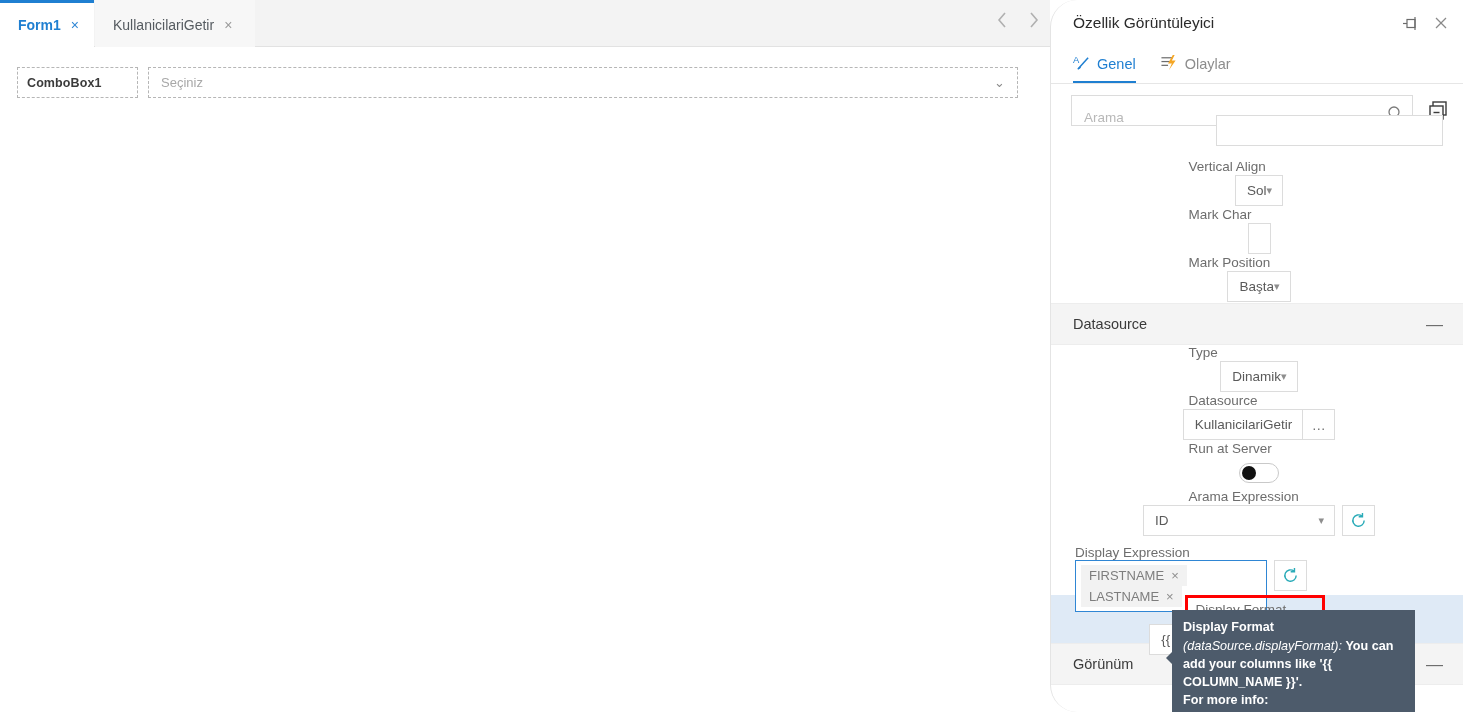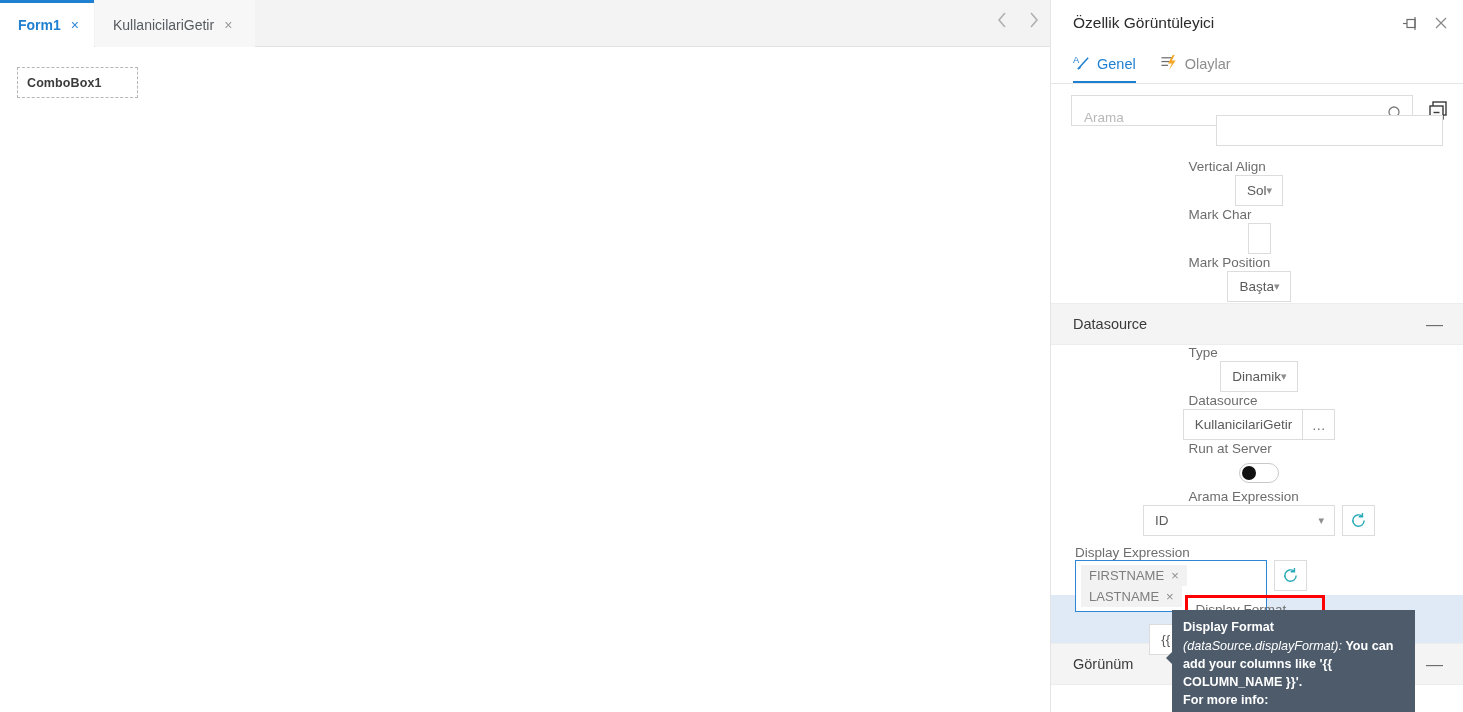--- a/index.html
+++ b/index.html
@@ -90,20 +90,21 @@
     font-size: 13px; color: #a8a8a8;
   }
   .cb-input .caret { margin-left: auto; color: #8b8b8b; }
 
   
   #panel {
     position: absolute; right: 0; top: 0;
     width: 413px; height: 712px;
     background: #ffffff;
     border-left: 1px solid #e4e4e4;
+    border-radius: 27px;
   }
   .panel-head {
     position: relative; height: 46px;
     display: flex; align-items: center;
     padding: 0 14px 0 22px;
   }
   .panel-title { font-size: 15.5px; color: #2b2b2b; }
   .panel-head-actions {
     margin-left: auto; display: flex; align-items: center; gap: 14px;
   }
@@ -271,20 +272,24 @@
       <span class="ph-btn">
         <svg width="13" height="20" viewBox="0 0 13 20">
             <polyline points="4,3 10,10 4,17" fill="none" stroke="#b0b0b0" stroke-width="1.6"></polyline>
           </svg>
       </span>
     </div>
   </div>
 
   <div class="canvas">
     <div class="cb-label">ComboBox1</div>
+    <div class="cb-input">
+      <span>Seçiniz</span>
+      <span class="caret">⌄</span>
+    </div>
   </div>
 </div>
 
 <div id="panel">
 
   <div class="panel-head">
     <div class="panel-title">Özellik Görüntüleyici</div>
     <div class="panel-head-actions">
       <span class="ph-btn">
         <svg width="17" height="17" viewBox="0 0 17 17">

